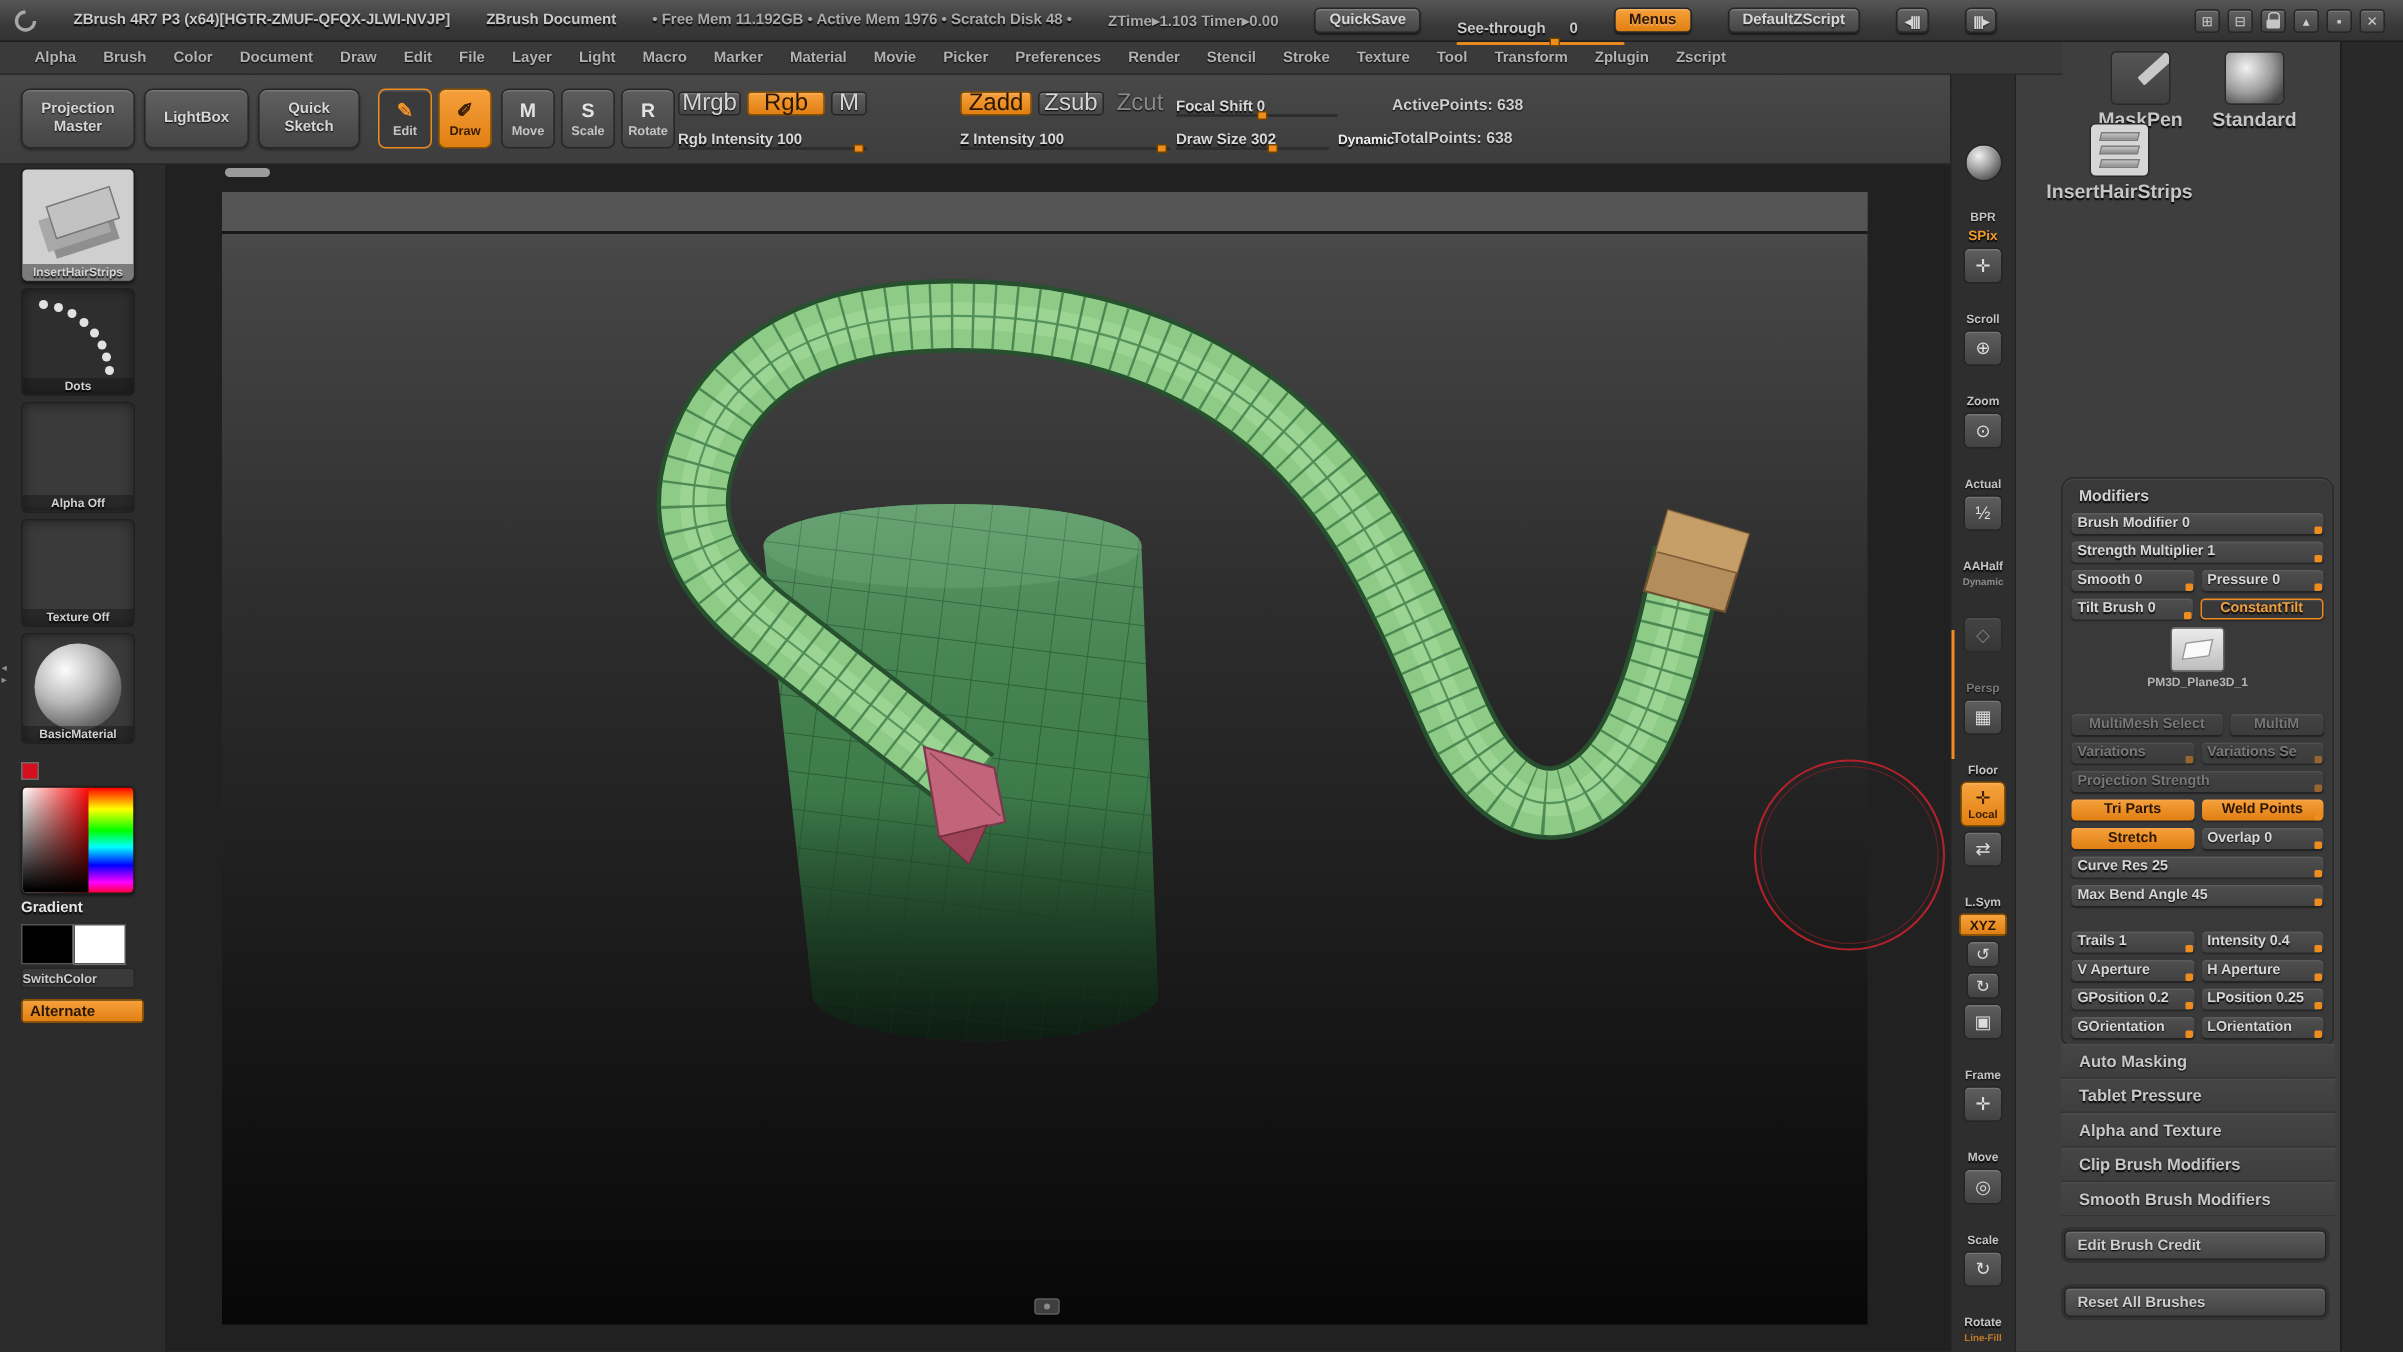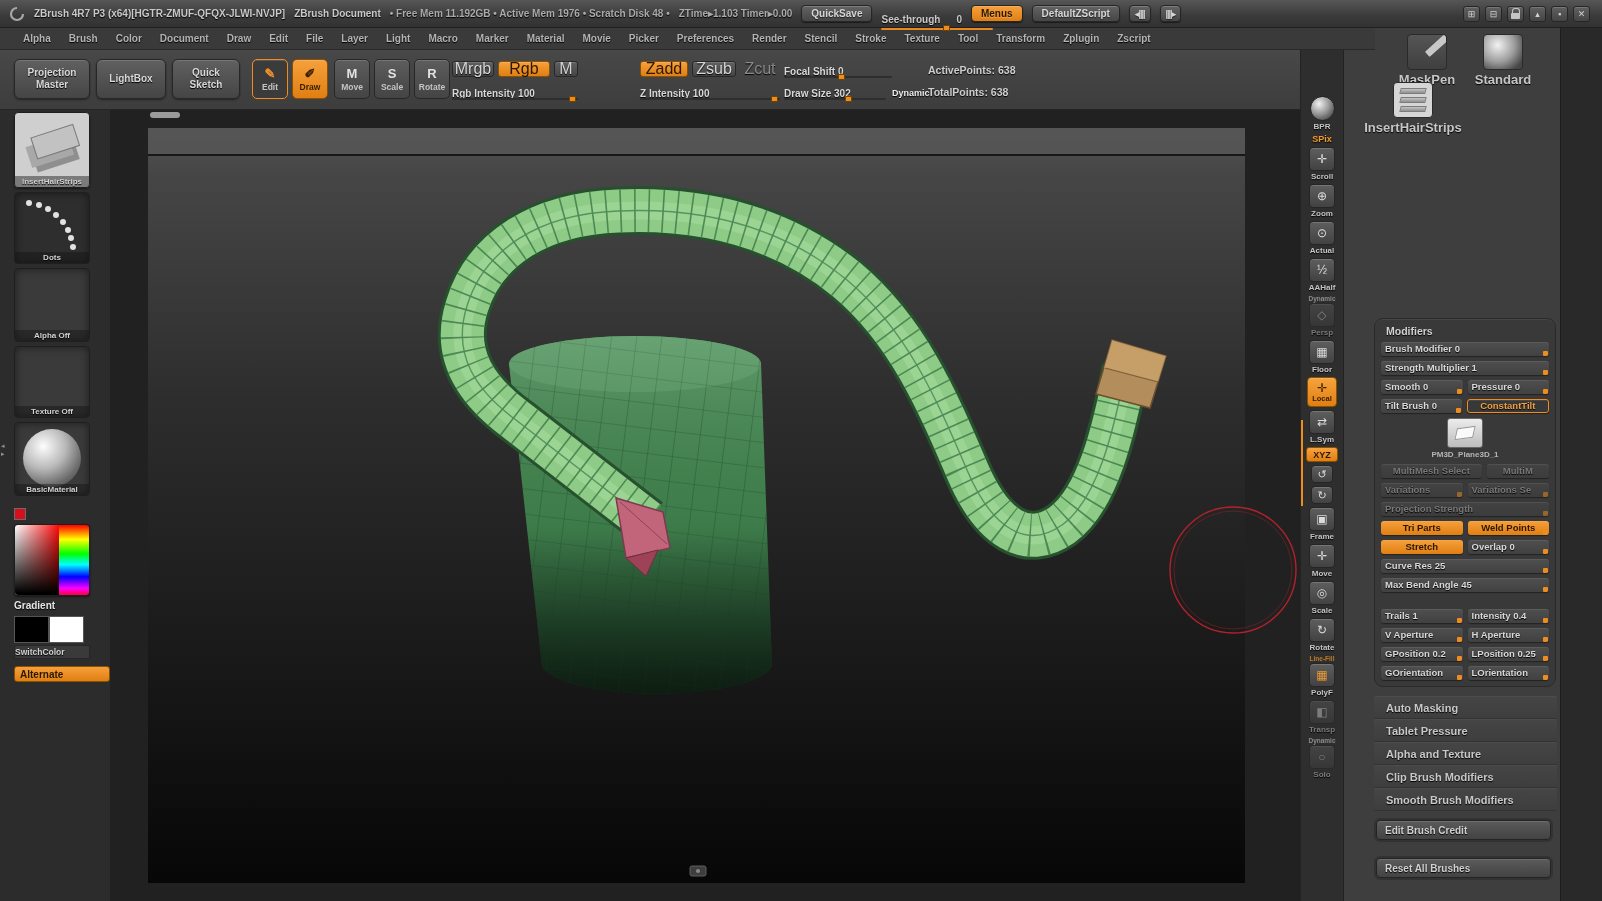--- a/index.html
+++ b/index.html
@@ -1,20 +1,20 @@
 <!DOCTYPE html>
 <html><head>
 <meta charset="utf-8">
 <style>
 *{box-sizing:border-box;margin:0;padding:0}
 html,body{width:1602px;height:901px;overflow:hidden;background:#2c2c2c;font-family:"Liberation Sans",sans-serif;cursor:default;-webkit-user-select:none;user-select:none}
 i,u,b{font-style:normal;text-decoration:none;font-weight:inherit}
 
 
-#titlebar{position:absolute;top:0;left:0;width:1602px;height:28px;background:linear-gradient(#565656,#3a3a3a 60%,#323232);border-bottom:1px solid #1f1f1f;display:flex;align-items:center;gap:9px;padding:0 8px;white-space:nowrap;z-index:30}
+#titlebar{position:absolute;top:0;left:0;width:1602px;height:28px;background:linear-gradient(#565656,#3a3a3a 60%,#323232);border-bottom:1px solid #1f1f1f;display:flex;align-items:center;gap:24px;padding:0 8px;white-space:nowrap;z-index:30}
 .tbt{font-size:10px;font-weight:bold;color:#c9c9c9;text-shadow:0 1px 1px #000}
 .tbt.dim{color:#aaa}
 .zbtn{display:inline-flex;align-items:center;justify-content:center;background:linear-gradient(#636363,#464646);border:1px solid #262626;border-radius:4px;box-shadow:inset 0 1px 0 rgba(255,255,255,.18),0 1px 1px rgba(0,0,0,.5);color:#d6d6d6;font-weight:bold;font-size:10px;text-shadow:0 1px 1px rgba(0,0,0,.6);height:17px;padding:0 9px}
 .zbtn.orange{background:linear-gradient(#f6a03c,#e07f12);color:#2b1703;text-shadow:0 1px 0 rgba(255,255,255,.25)}
 .zbtn.sm{padding:0 5px;font-size:9px;letter-spacing:-1px}
 #logo{width:17px;height:17px;display:flex;align-items:center;justify-content:center}
 #seethrough{position:relative;display:flex;gap:16px;align-items:center;padding-bottom:5px;margin-top:16px}
 .st-track{position:absolute;left:0;bottom:0;width:112px;height:2px;background:#e8891f;border-radius:1px}
 .st-dot{position:absolute;left:62px;top:-3px;width:7px;height:6px;background:#ef8c1e;border:1px solid #6e4200;border-radius:1px}
 #tb-icons{margin-left:auto;display:flex;gap:5px;align-items:center;padding-right:4px}
@@ -52,30 +52,30 @@
 .tlabel{position:absolute;left:0;right:0;bottom:0;font-size:8px;font-weight:bold;color:#d2d2d2;text-align:center;text-shadow:0 1px 1px #000;background:rgba(20,20,20,.45);line-height:11px;white-space:nowrap}
 .darkthumb{background:#3a3a3a;box-shadow:inset 0 0 8px rgba(0,0,0,.5)}
 #matthumb .sphere3d{width:58px;height:58px;border-radius:50%;margin:6px auto;background:radial-gradient(circle at 35% 30%,#fdfdfd,#b9b9b9 40%,#6e6e6e 70%,#3c3c3c 95%)}
 #picker .sv{position:absolute;left:0;top:0;width:46px;height:72px;background:linear-gradient(rgba(0,0,0,0),#000 95%),linear-gradient(to right,#fff,#f00)}
 #picker .hue{position:absolute;right:0;top:0;width:30px;height:72px;background:linear-gradient(#f00,#ff0 20%,#0f0 40%,#0ff 55%,#00f 72%,#f0f 88%,#f00)}
 #colorchip{position:absolute;left:14px;width:12px;height:12px;background:#d40f1e;border:1px solid #6a6a6a}
 #gradient-label{position:absolute;left:14px;font-size:10px;font-weight:bold;color:#e6e6e6;text-shadow:0 1px 1px #000}
 #switchcolor{position:absolute;left:14px;width:76px}
 #switchcolor .sq{width:35px;height:27px;display:inline-block;border:1px solid #555;vertical-align:top}
 #switchcolor .caption{font-size:8.5px;font-weight:bold;color:#cfcfcf;background:#3a3a3a;border:1px solid #262626;border-radius:2px;margin-top:2px;line-height:12px;text-shadow:0 1px 1px #000}
-#alternate{position:absolute;left:14px;width:96px;height:16px;border-radius:3px;background:linear-gradient(#f6a03c,#e07f12);border:1px solid #8a5200;color:#2b1703;font-size:10px;font-weight:bold;display:flex;align-items:center;padding-left:5px}
+#alternate{position:absolute;left:14px;width:82px;height:16px;border-radius:3px;background:linear-gradient(#f6a03c,#e07f12);border:1px solid #8a5200;color:#2b1703;font-size:10px;font-weight:bold;display:flex;align-items:center;padding-left:5px}
 #edge-handle{position:absolute;left:1px;top:332px;display:flex;flex-direction:column;color:#8f8f8f;font-size:7px;line-height:8px}
 
 
 #canvas{position:absolute;left:110px;top:110px;width:1190px;height:791px;background:#212121;overflow:hidden;z-index:1}
 
 
 #rstrip{position:absolute;left:1300px;top:28px;width:43px;height:873px;background:#2e2e2e;border-left:1px solid #232323;display:flex;flex-direction:column;align-items:center;padding-top:68px;gap:3px;z-index:15}
 #strip-divider{position:absolute;left:0;top:392px;width:2px;height:86px;background:#ef8c1e}
-.sitem{display:flex;flex-direction:column;align-items:center;gap:1px}
+.sitem{display:flex;flex-direction:column;align-items:center;gap:19px}
 .sico{width:26px;height:24px;border-radius:4px;background:linear-gradient(#5e5e5e,#424242);border:1px solid #252525;box-shadow:inset 0 1px 0 rgba(255,255,255,.15);display:flex;align-items:center;justify-content:center;font-size:12px;color:#dcdcdc}
 .sico.sphere{width:25px;height:25px;border-radius:50%;background:radial-gradient(circle at 35% 30%,#f2f2f2,#9a9a9a 45%,#454545 85%)}
 .sico.active{background:linear-gradient(#f7a33e,#e07f12);color:#3a2000;border-color:#8a5200}
 .sico.tall{flex-direction:column;width:30px;height:30px;gap:0}
 .sico .al{font-size:7.5px;font-weight:bold;color:#3a2000;line-height:8px}
 .sico.oicon{color:#f09a2e}
 .slab{font-size:8px;font-weight:bold;color:#c4c4c4;text-shadow:0 1px 1px #000}
 .ssub{font-size:6.5px;font-weight:bold;color:#8c8c8c}
 .ssub.o{color:#c07b28}
 .sitem.dim .sico{opacity:.45}
@@ -102,21 +102,21 @@
 .pgap{height:12px}
 .pslider,.pbtn{flex:1;height:14px;line-height:14px;border-radius:3px;font-size:9.5px;font-weight:bold;color:#d8d8d8;background:linear-gradient(#4f4f4f,#414141);box-shadow:inset 0 1px 0 rgba(255,255,255,.08),0 1px 1px rgba(0,0,0,.4);position:relative;padding:0 4px;white-space:nowrap;overflow:hidden;text-shadow:0 1px 1px #000}
 .pbtn{text-align:center}
 .pbtn.orange{background:linear-gradient(#f6a03c,#e07f12);color:#2b1703;text-shadow:none}
 .pbtn.outline{background:#383838;border:1px solid #ef8c1e;color:#f0a040;line-height:12px}
 .pslider.dim,.pbtn.dim{color:#787878;background:linear-gradient(#434343,#3c3c3c)}
 .pdot{position:absolute;right:1px;bottom:0;width:5px;height:5px;background:#ef8c1e;border-radius:1px}
 .dim .pdot{opacity:.5}
 .mthumb{width:36px;height:30px;margin:2px auto 2px;background:linear-gradient(#ececec,#bdbdbd);border:1px solid #666;border-radius:3px;display:flex;align-items:center;justify-content:center}
 .mplane{width:18px;height:12px;background:#fafafa;border:1px solid #999;transform:skewX(-20deg) rotate(-8deg)}
-.pthumblabel{text-align:center;font-size:8px;font-weight:bold;color:#b5b5b5;margin-bottom:5px}
+.pthumblabel{text-align:center;font-size:8px;font-weight:bold;color:#b5b5b5;margin-bottom:17px}
 .wbtn{position:absolute;left:32px;right:9px;height:20px;border-radius:4px;background:linear-gradient(#5b5b5b,#434343);border:1px solid #242424;box-shadow:inset 0 1px 0 rgba(255,255,255,.12),0 0 0 2px rgba(0,0,0,.18);font-size:10px;font-weight:bold;color:#cfcfcf;display:flex;align-items:center;padding-left:8px;text-shadow:0 1px 1px #000}
 
 
 #farstrip{position:absolute;left:1560px;top:28px;width:42px;height:873px;background:#292929;border-left:1px solid #1d1d1d;z-index:15}
 </style>
 </head>
 <body>
 
 <div id="titlebar">
   <span id="logo">

